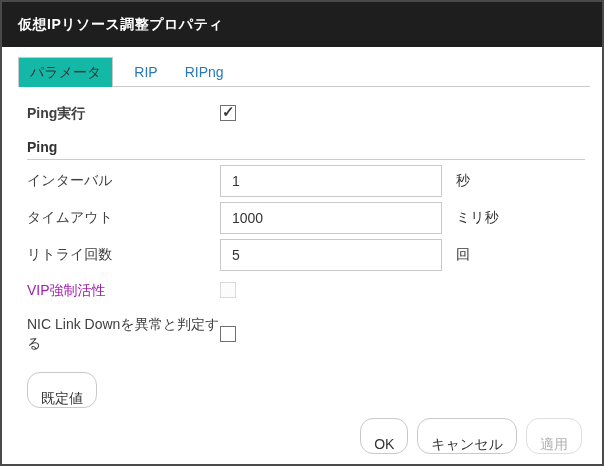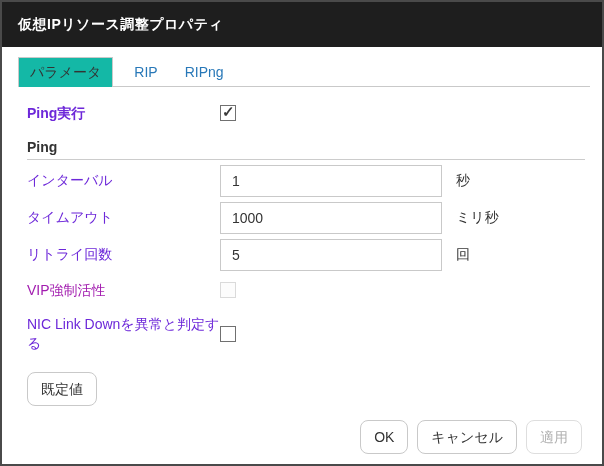--- a/index.html
+++ b/index.html
@@ -62,21 +62,21 @@
   .content {
     padding: 17px 20px 0 25px;
   }
   .row {
     display: flex;
     align-items: center;
   }
   .label-col {
     width: 193px;
     font-size: 14px;
-    color: #6d28d9;
+    color: #404040;
     line-height: 1.35;
     flex: 0 0 auto;
   }
   .bold { font-weight: bold; }
   .disabled-text { color: #a21caf; }
   
   .checkbox {
     width: 16px;
     height: 16px;
     border: 1px solid #707070;
@@ -129,24 +129,24 @@
     margin-left: 14px;
     font-size: 14px;
     color: #333333;
   }
   .vip-row { margin-top: 10px; }
   .nic-row { margin-top: 15px; align-items: center; }
   .nic-row .checkbox { margin-top: 1px; }
   
   .btn {
     height: 34px;
-    padding: 8px 13px;
+    padding: 17px 13px;
     background: #ffffff;
     border: 1px solid #c9c9c9;
-    border-radius: 8px;
+    border-radius: 13px;
     font-size: 14px;
     color: #333333;
     font-family: "Liberation Sans", sans-serif;
     cursor: pointer;
   }
   .btn:disabled,
   .btn.disabled {
     color: #b0b0b0;
     border-color: #dedede;
     cursor: default;

